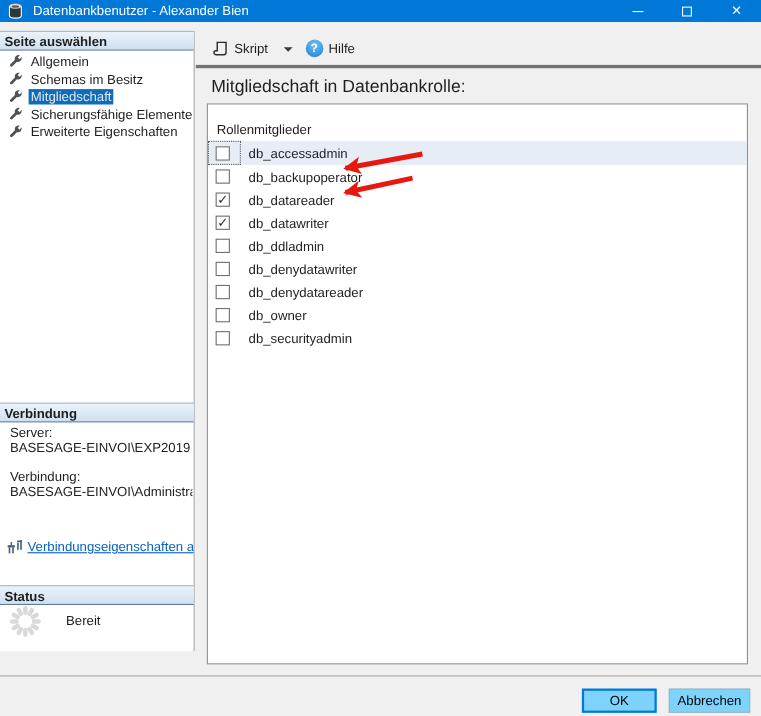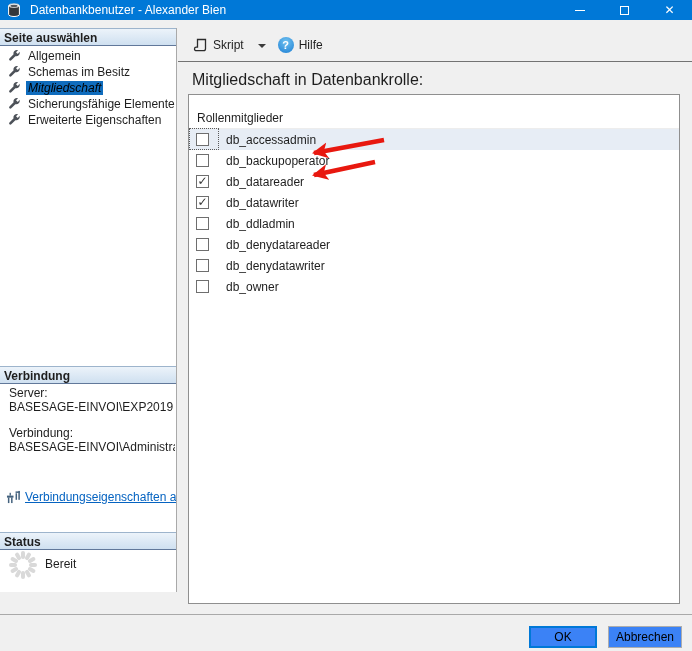--- a/index.html
+++ b/index.html
@@ -25,33 +25,33 @@
   
   .sidebar{position:absolute;left:0;top:28px;width:177px;height:564px;background:#fff;border-right:1px solid #a9a9a9;}
   .side-header{height:18px;background:linear-gradient(#ecf3fa,#cfe0f0);border-top:1px solid #9db4cc;border-bottom:1px solid #61789a;font-weight:bold;font-size:12px;padding:1px 0 0 4px;display:flex;align-items:center;}
   .hdr-pages{position:absolute;left:0;top:0;width:176px;}
   .hdr-conn{position:absolute;left:0;top:338px;width:176px;}
   .hdr-status{position:absolute;left:0;top:504px;width:176px;}
   .pages{position:absolute;left:0;top:21px;width:176px;}
   .page-item{height:16px;display:flex;align-items:flex-start;padding-left:8px;cursor:default;}
   .page-item .wrench{width:13px;height:13px;margin-right:5px;flex:0 0 auto;display:flex;}
   .page-label{font-size:12px;white-space:nowrap;padding:0 2px;}
-  .page-item.selected .page-label{background:var(--selection);color:#000000;font-style:italic;}
+  .page-item.selected .page-label{background:var(--selection);color:#e5e5e5;}
   .conn-block{position:absolute;left:9px;top:358px;width:166px;line-height:14px;font-size:12px;}
   .conn-gap{height:12px;}
   .conn-value{white-space:nowrap;overflow:hidden;}
   .link-row{position:absolute;left:6px;top:462px;width:170px;display:flex;align-items:center;overflow:hidden;white-space:nowrap;}
   .link-row .plug{width:15px;height:14px;margin-right:4px;flex:0 0 auto;}
   .conn-link{color:var(--link);text-decoration:underline;font-size:12px;white-space:nowrap;}
   .spinner{position:absolute;left:7px;top:521px;width:32px;height:32px;}
-  .status-text{position:absolute;left:45px;top:529px;font-size:12px;}
+  .status-text{position:absolute;left:60px;top:529px;font-size:12px;}
 
   
   .main{position:absolute;left:178px;top:28px;width:514px;height:586px;background:#f0f0f0;}
-  .toolbar{height:34px;border-bottom:1px solid #737373;display:flex;align-items:center;padding-left:10px;}
+  .toolbar{height:34px;border-bottom:3px solid #737373;display:flex;align-items:center;padding-left:10px;}
   .tb-btn{display:flex;align-items:center;height:24px;padding:0 4px;}
   .tb-icon{width:16px;height:16px;margin-right:5px;display:flex;}
   .tb-label{font-size:12px;}
   .caret{width:0;height:0;border-left:4px solid transparent;border-right:4px solid transparent;border-top:4px solid #3b3b3b;margin:2px 8px 0 10px;}
   .help-icon{width:16px;height:16px;border-radius:50%;background:radial-gradient(circle at 50% 30%,#6fc1f0,#1d7fd4);color:#fff;font-weight:bold;font-size:11px;display:flex;align-items:center;justify-content:center;margin-right:5px;}
   .list-label{margin:9px 0 5px 14px;font-size:16px;}
   .listbox{margin-left:10px;width:492px;height:510px;background:#fff;border:1px solid #8f8f8f;position:relative;}
   .list-header{height:22px;display:flex;align-items:center;padding-left:8px;font-size:12px;border-bottom:1px solid #ededed;margin-top:12px;}
   .role-row{height:21px;display:flex;align-items:center;position:relative;}
   .role-row.highlighted{background:#e7edf5;}
@@ -60,21 +60,21 @@
   .role-row.checked .check{display:block;}
   .role-row .role-label{margin-left:17px;font-size:12px;white-space:nowrap;}
   .role-row .focus-ring{display:none;position:absolute;left:1px;top:0;width:28px;height:20px;outline:1px dotted #5a5a5a;}
   .role-row.focused .focus-ring{display:block;}
   .arrows{position:absolute;left:0;top:0;width:514px;height:230px;pointer-events:none;}
   .arrows line{stroke:var(--arrow);}
   .arrows .ah{fill:var(--arrow);}
 
   
   .footer{position:absolute;left:0;top:614px;width:692px;height:37px;background:#f0f0f0;border-top:1px solid #a9a9a9;}
-  .btn{position:absolute;top:11px;height:22px;background:#3b82f6;font-size:12px;display:flex;align-items:center;justify-content:center;cursor:default;font-family:inherit;}
+  .btn{position:absolute;top:11px;height:22px;background:#7dd3fc;font-size:12px;display:flex;align-items:center;justify-content:center;cursor:default;font-family:inherit;}
   .btn-ok{right:95px;width:68px;border:2px solid var(--accent);}
   .btn-cancel{right:10px;width:74px;border:1px solid #adadad;}
 </style>
 </head>
 <body>
 
 <div class="titlebar">
   <span class="appicon">
     <svg viewBox="0 0 16 16" width="16" height="16">
       <path d="M2.6 3.6v8.8c0 1.2 2.4 2.1 5.4 2.1s5.4-.9 5.4-2.1V3.6" fill="#33373c" stroke="#fff" stroke-width="1"></path>
@@ -235,31 +235,36 @@
     <span class="role-label">db_datawriter</span>
   </div>
         <div class="role-row">
 
     <span class="checkbox"></span>
     <span class="role-label">db_ddladmin</span>
   </div>
         <div class="role-row">
 
     <span class="checkbox"></span>
+    <span class="role-label">db_denydatawriter</span>
+  </div>
+        <div class="role-row">
+
+    <span class="checkbox"></span>
     <span class="role-label">db_denydatareader</span>
   </div>
         <div class="role-row">
 
     <span class="checkbox"></span>
-    <span class="role-label">db_denydatawriter</span>
-  </div>
-        <div class="role-row">
-
-    <span class="checkbox"></span>
     <span class="role-label">db_owner</span>
+  </div>
+        <div class="role-row">
+
+    <span class="checkbox"></span>
+    <span class="role-label">db_securityadmin</span>
   </div>
       </div>
   </div>
 
   <svg class="arrows" viewBox="0 0 514 230">
     <defs>
       <marker id="ah" markerUnits="userSpaceOnUse" markerWidth="20" markerHeight="18" refX="14" refY="8" orient="auto">
         <path class="ah" d="M0,0 L16,8 L0,16 L4,8 z"></path>
       </marker>
     </defs>

